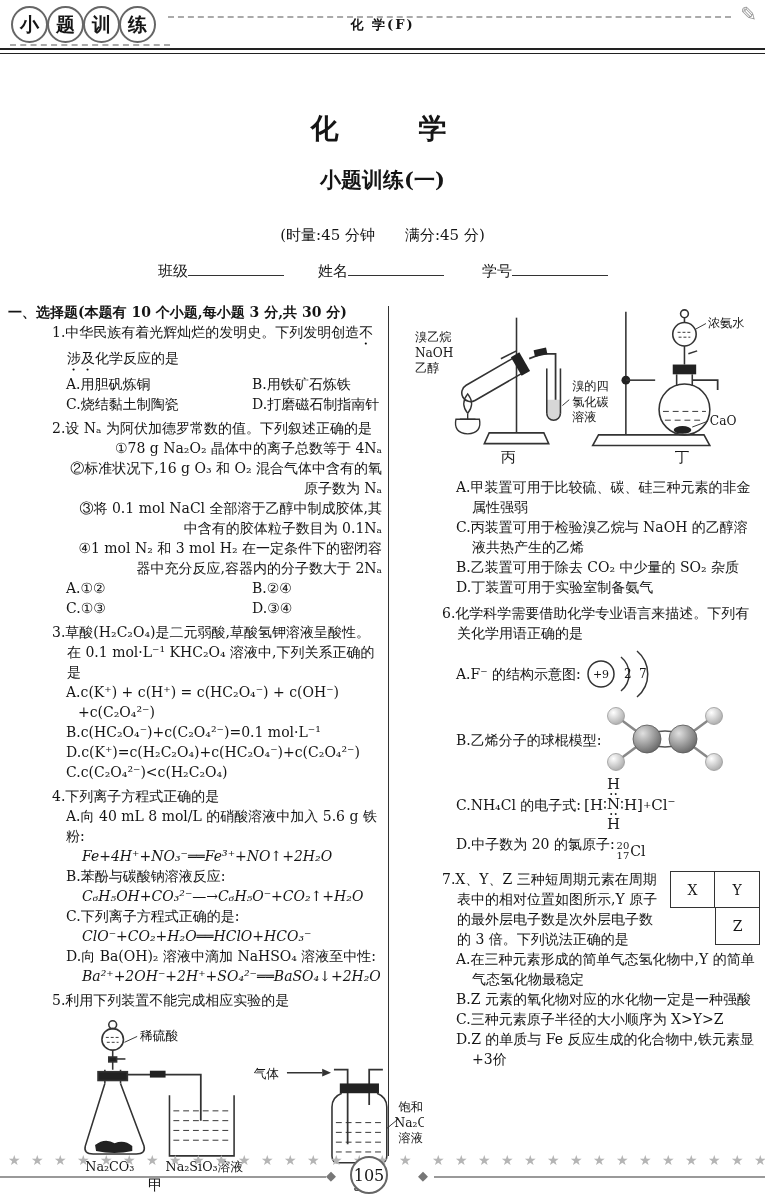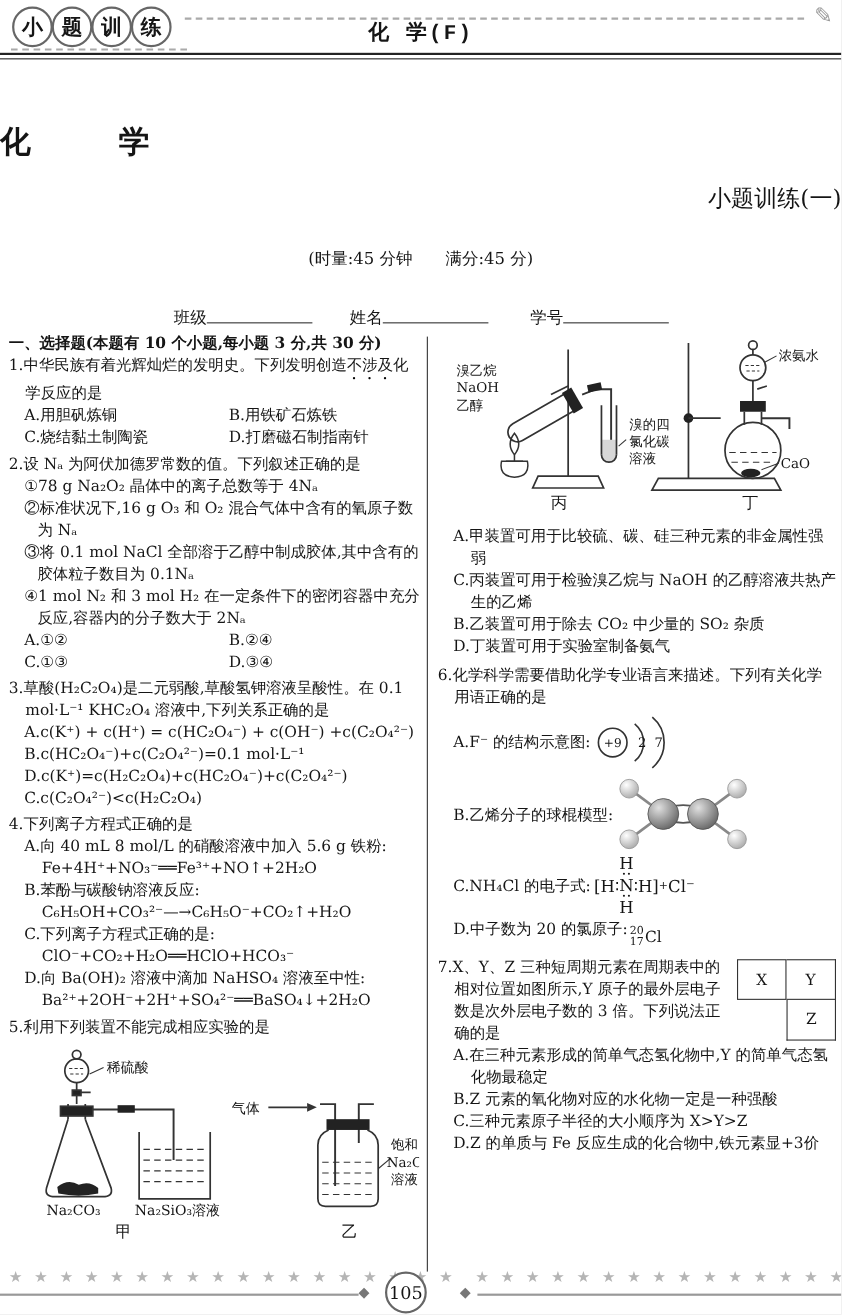--- a/index.html
+++ b/index.html
@@ -7,50 +7,50 @@
         font-family:"DejaVu Serif","Liberation Serif",serif;color:#151515;overflow:hidden;}
   
   .logo-row{position:absolute;top:6px;left:14px;display:flex;gap:2px;}
   .logo-circle{width:33px;height:33px;border:2px solid #666;border-radius:50%;
     display:flex;align-items:center;justify-content:center;font-size:19px;font-weight:bold;
     background:#fff;margin-left:-3px;}
   .hdr-dash{position:absolute;top:16px;left:168px;right:34px;border-top:2px dashed #aaa;}
   .hdr-dash2{position:absolute;top:44px;left:10px;width:160px;border-top:2px dashed #aaa;}
   .pencil{position:absolute;top:2px;right:8px;font-size:20px;color:#999;}
   .subject{position:absolute;top:16px;left:0;width:100%;text-align:center;
-    font-size:19px;font-weight:bold;letter-spacing:2px;font-family:Liberation Mono, monospace;}
+    font-size:13px;font-weight:bold;letter-spacing:2px;}
   .rule-double{position:absolute;top:48px;left:0;right:0;height:3px;
     border-top:2.5px solid #222;border-bottom:1px solid #222;}
   
   .title{position:absolute;top:60px;left:0;width:100%;text-align:center;
     font-size:28px;font-weight:bold;}
-  .subtitle{position:absolute;top:110px;left:0;width:100%;text-align:left;
+  .subtitle{position:absolute;top:110px;left:0;width:100%;text-align:center;
     font-size:28px;font-weight:bold;letter-spacing:8px;}
-  .series{position:absolute;top:166px;left:0;width:100%;text-align:right;
-    font-size:21px;font-weight:normal;}
+  .series{position:absolute;top:166px;left:0;width:100%;text-align:center;
+    font-size:21px;font-weight:bold;}
   .meta{position:absolute;top:226px;left:0;width:100%;text-align:center;font-size:15px;}
   .fields{position:absolute;top:260px;left:0;width:100%;font-size:15px;}
-  .field{position:absolute;top:18px;}
+  .field{position:absolute;top:0;}
   .f-class{left:158px}.f-name{left:318px}.f-id{left:482px}
   .blankline{display:inline-block;width:96px;height:15px;border-bottom:1.5px solid #333;}
   
   .col-left{position:absolute;left:8px;top:302px;width:374px;font-size:14px;line-height:20px;}
   .col-right{position:absolute;left:398px;top:302px;width:362px;font-size:14px;line-height:20px;}
   .divider{position:absolute;left:388px;top:306px;height:850px;width:1px;background:#333;}
   p{margin:0;}
-  .qblock{margin-bottom:4px;}
+  .qblock{margin-bottom:4px;margin-left:44px;}
   .stem{padding-left:15px;text-indent:-15px;}
   .bold{font-weight:bold;}
   .em-dots{-webkit-text-emphasis:dot #000;-webkit-text-emphasis-position:under right;
            text-emphasis:dot #000;text-emphasis-position:under right;}
   .opt-grid{display:grid;grid-template-columns:186px 1fr;padding-left:14px;}
   .sub{padding-left:14px;}
-  .subi{padding-left:26px;text-indent:-12px;}
+  .subi{padding-left:26px;text-indent:-12px;text-align:right;}
   .optl{padding-left:26px;text-indent:-12px;}
-  .eq{padding-left:30px;}
+  .eq{padding-left:30px;font-style:italic;}
   .opt2{padding-left:30px;text-indent:-16px;}
   
   .figwrap{text-align:center;margin:2px 0;}
   svg text{font-family:"DejaVu Serif","Liberation Serif",serif;fill:#151515;}
   
   .mrow{display:flex;align-items:center;padding-left:14px;margin:3px 0;}
   .mlabel{white-space:nowrap;}
   
   .eformula{display:inline-flex;align-items:center;font-size:15px;margin-left:3px;}
   .ef-col{display:inline-flex;flex-direction:column;align-items:center;line-height:13px;}

